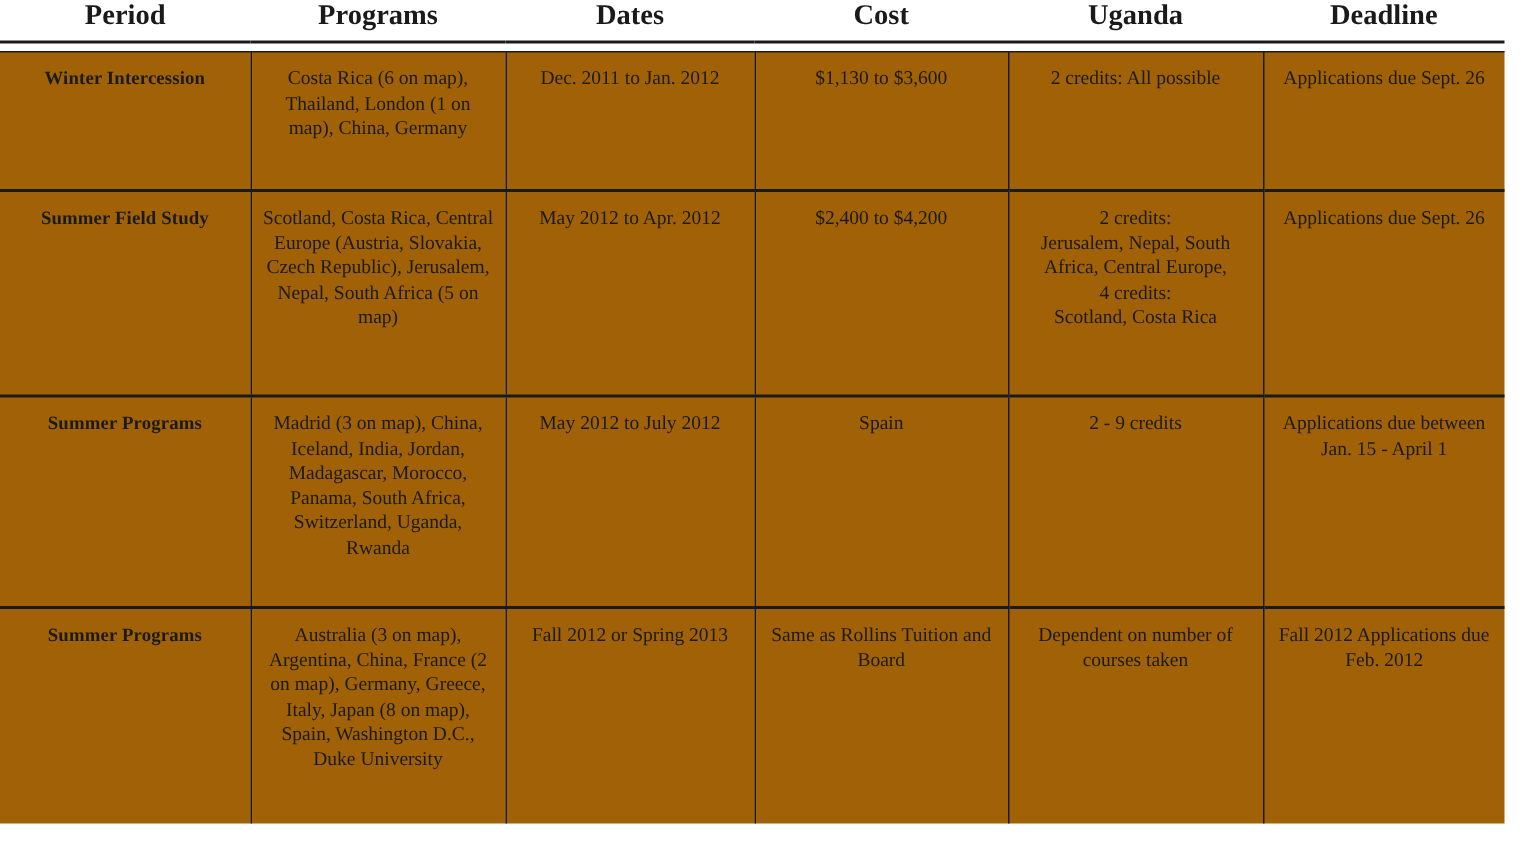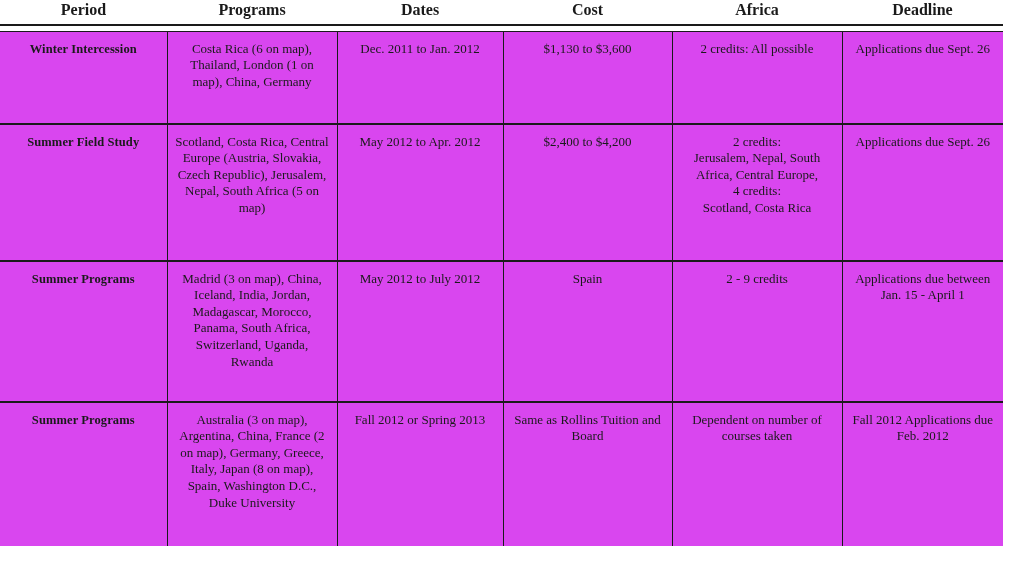--- a/index.html
+++ b/index.html
@@ -27,21 +27,21 @@
   }
   table.study-table col.c-period    { width: 167px; }
   table.study-table col.c-programs  { width: 170px; }
   table.study-table col.c-dates     { width: 166px; }
   table.study-table col.c-cost      { width: 169px; }
   table.study-table col.c-credits   { width: 170px; }
   table.study-table col.c-deadline  { width: 161px; }
 
   thead th {
     font-weight: bold;
-    font-size: 16px;
+    font-size: 19px;
     text-align: center;
     padding: 1px 4px 5px 4px;
     vertical-align: bottom;
     border: none;
     background: #ffffff;
     line-height: 1.1;
   }
   thead tr.header-row {
     border-bottom: none;
   }
@@ -55,21 +55,21 @@
   }
 
   tbody td {
     font-size: 13px;
     line-height: 1.28;
     text-align: center;
     vertical-align: top;
     padding: 9px 7px 8px 7px;
     border-left: 1.6px solid #1a1a1a;
     border-bottom: 2px solid #1a1a1a;
-    background: #d946ef;
+    background: #a16207;
     word-wrap: break-word;
   }
   tbody td.col-period {
     border-left: none;
     font-weight: bold;
     font-size: 12.5px;
     letter-spacing: 0.1px;
   }
   tbody td.col-deadline {
     border-right: none;
@@ -98,21 +98,21 @@
       <col class="c-cost">
       <col class="c-credits">
       <col class="c-deadline">
     </colgroup>
     <thead>
       <tr class="header-row">
         <th>Period</th>
         <th>Programs</th>
         <th>Dates</th>
         <th>Cost</th>
-        <th>Africa</th>
+        <th>Uganda</th>
         <th>Deadline</th>
       </tr>
       <tr class="header-rule">
         <td colspan="6"></td>
       </tr>
     </thead>
     <tbody>
       <tr class="row-1">
         <td class="col-period">Winter Intercession</td>
         <td class="col-programs">Costa Rica <b>(6 on map)</b>, Thailand, London <b>(1 on map)</b>, China, Germany</td>

